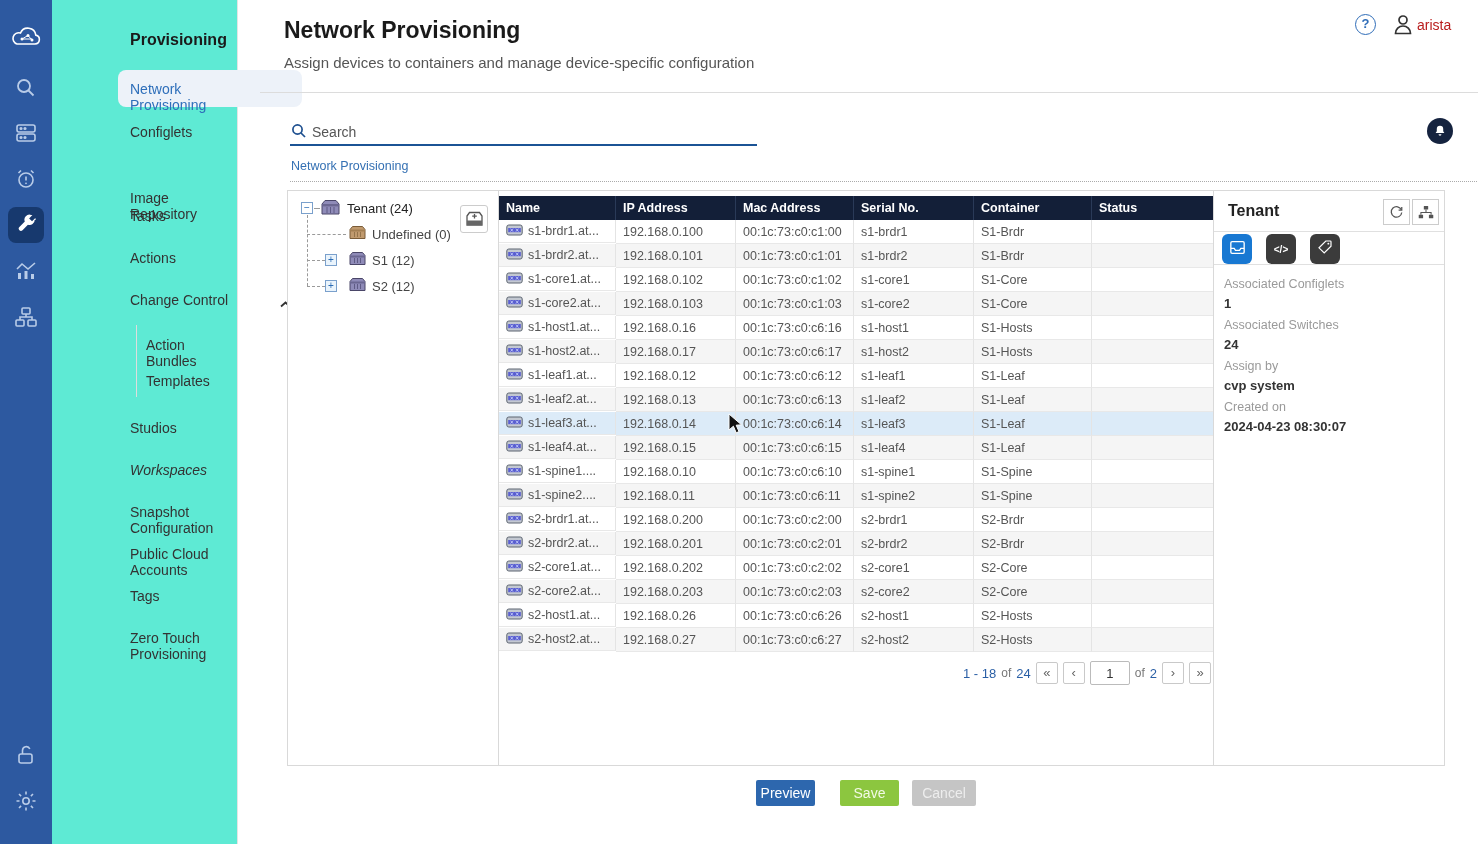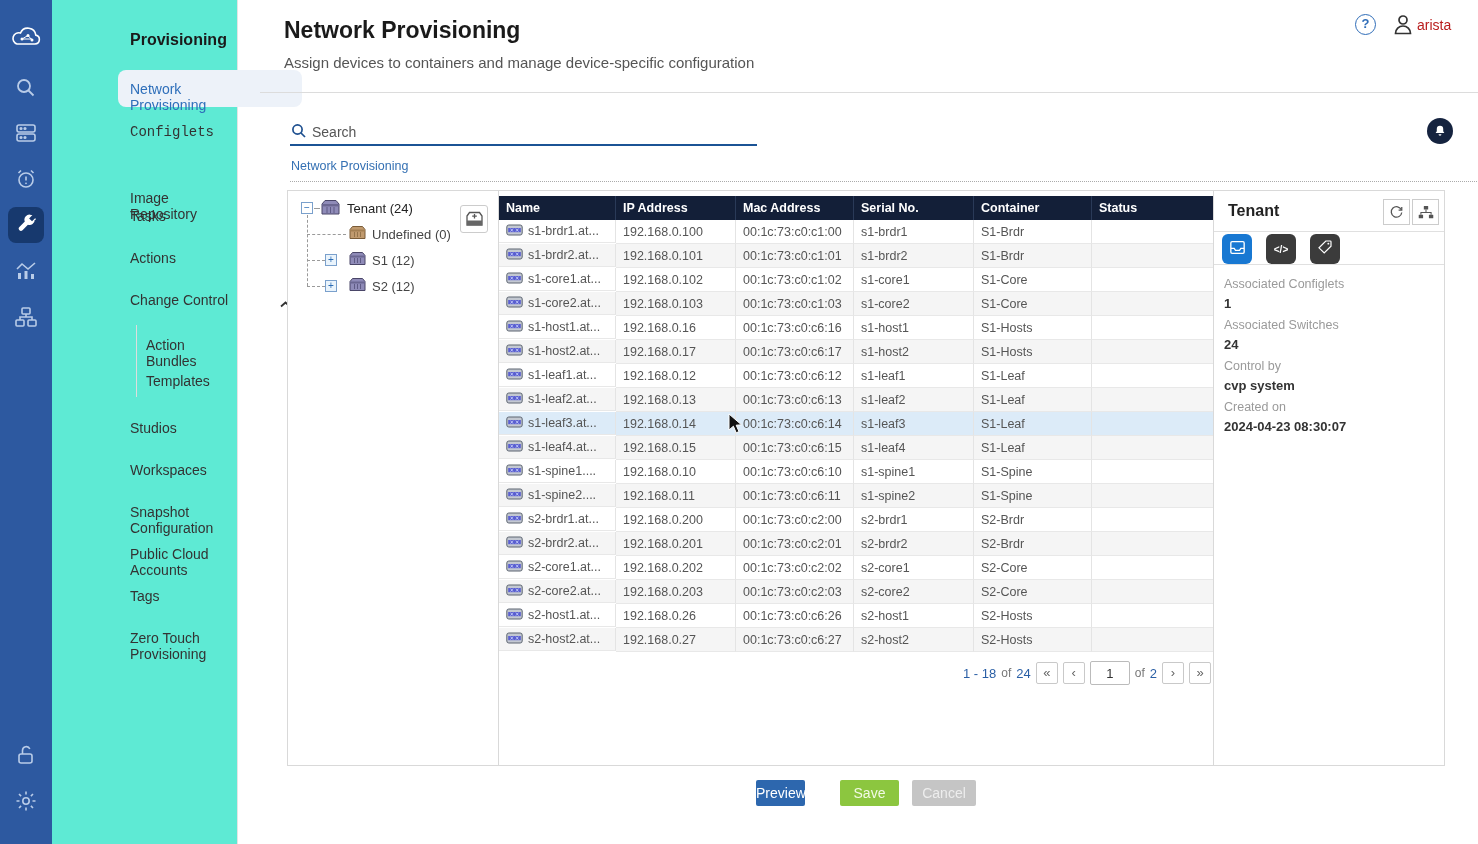--- a/index.html
+++ b/index.html
@@ -84,21 +84,21 @@
     justify-content:center; cursor:pointer; }
   .dp-tab.active { background:#1878d2; }
   .dp-tab.dark { background:#3b3b3b; }
   .tab-code { color:#fff; font-size:10px; font-weight:bold; letter-spacing:0; }
   .dp-label { position:absolute; left:10px; font-size:12.5px; color:#9a9a9a; }
   .dp-value { position:absolute; left:10px; font-size:13px; font-weight:bold; color:#333; }
 
   
   .foot-btn { position:absolute; top:780px; height:26px; border:none; border-radius:2px; font-size:14px;
     font-family:"Liberation Sans",sans-serif; cursor:pointer; }
-  #preview-btn { left:756px; width:49px; background:#2d67ae; color:#fff; }
+  #preview-btn { left:756px; width:59px; background:#2d67ae; color:#fff; }
   #save-btn { left:840px; width:59px; background:#8cc63f; color:#f2fae4; }
   #cancel-btn { left:912px; width:64px; background:#c5c5c5; color:#ededed; }
 
   #cursor { position:absolute; left:728px; top:413px; pointer-events:none; }
 </style>
 </head>
 <body>
 
 <div id="rail">
   <div class="rail-icn" style="top:20px;">
@@ -168,35 +168,35 @@
       <circle cx="12" cy="12" r="3.2"></circle>
       <path d="M12 2.5v3M12 18.5v3M2.5 12h3M18.5 12h3M5 5l2.1 2.1M16.9 16.9 19 19M19 5l-2.1 2.1M7.1 16.9 5 19"></path>
     </svg>
   </div>
 </div>
 
 <div id="sidebar">
   <div class="sb-title">Provisioning</div>
   <div class="sb-pill"></div>
   <div class="sb-item sb-sel" style="top:81px;">Network Provisioning</div>
-  <div class="sb-item" style="top:124px;font-family:Liberation Mono, monospace;">Configlets</div>
+  <div class="sb-item" style="top:124px;">Configlets</div>
   <div class="sb-item" style="top:166px;margin-top:24px;">Image Repository</div>
   <div class="sb-item" style="top:208px;">Tasks</div>
   <div class="sb-item" style="top:250px;">Actions</div>
   <div class="sb-item" style="top:292px;">Change Control</div>
   <span class="abs" style="left:228px; top:294px;">
     <svg width="11" height="7" viewBox="0 0 11 7" fill="none" stroke="#333" stroke-width="1.8">
         <polyline points="1,5.5 5.5,1.5 10,5.5"></polyline>
       </svg>
   </span>
   <div class="sb-vline"></div>
   <div class="sb-item sub" style="top:337px;">Action Bundles</div>
   <div class="sb-item sub" style="top:373px;">Templates</div>
   <div class="sb-item" style="top:420px;">Studios</div>
-  <div class="sb-item" style="top:462px;">Workspaces</div>
+  <div class="sb-item" style="top:462px;font-style:italic;">Workspaces</div>
   <div class="sb-item" style="top:504px;">Snapshot Configuration</div>
   <div class="sb-item" style="top:546px;">Public Cloud Accounts</div>
   <div class="sb-item" style="top:588px;">Tags</div>
   <div class="sb-item" style="top:630px;">Zero Touch Provisioning</div>
 </div>
 
 <div class="page-title">Network Provisioning</div>
 <div class="page-sub">Assign devices to containers and manage device-specific configuration</div>
 <div class="help-btn">?</div>
 <span class="abs" style="left:1392px; top:13px;">
@@ -662,21 +662,21 @@
             <path d="M11 2.5h5.5a1 1 0 0 1 1 1V9l-8.5 8.5L2.5 11 11 2.5z"></path>
             <circle cx="14.2" cy="5.8" r="1.2" fill="#fff" stroke="none"></circle>
           </svg>
         </span>
       </div>
     </div>
     <div class="dp-label" style="top:86px;">Associated Configlets</div>
     <div class="dp-value" style="top:105px;">1</div>
     <div class="dp-label" style="top:127px;">Associated Switches</div>
     <div class="dp-value" style="top:146px;">24</div>
-    <div class="dp-label" style="top:168px;">Control by</div>
+    <div class="dp-label" style="top:168px;">Assign by</div>
     <div class="dp-value" style="top:187px;">cvp system</div>
     <div class="dp-label" style="top:209px;">Created on</div>
     <div class="dp-value" style="top:228px;">2024-04-23 08:30:07</div>
   </div>
 </div>
 
 <button class="foot-btn" id="preview-btn">Preview</button>
 <button class="foot-btn" id="save-btn">Save</button>
 <button class="foot-btn" id="cancel-btn">Cancel</button>
 

